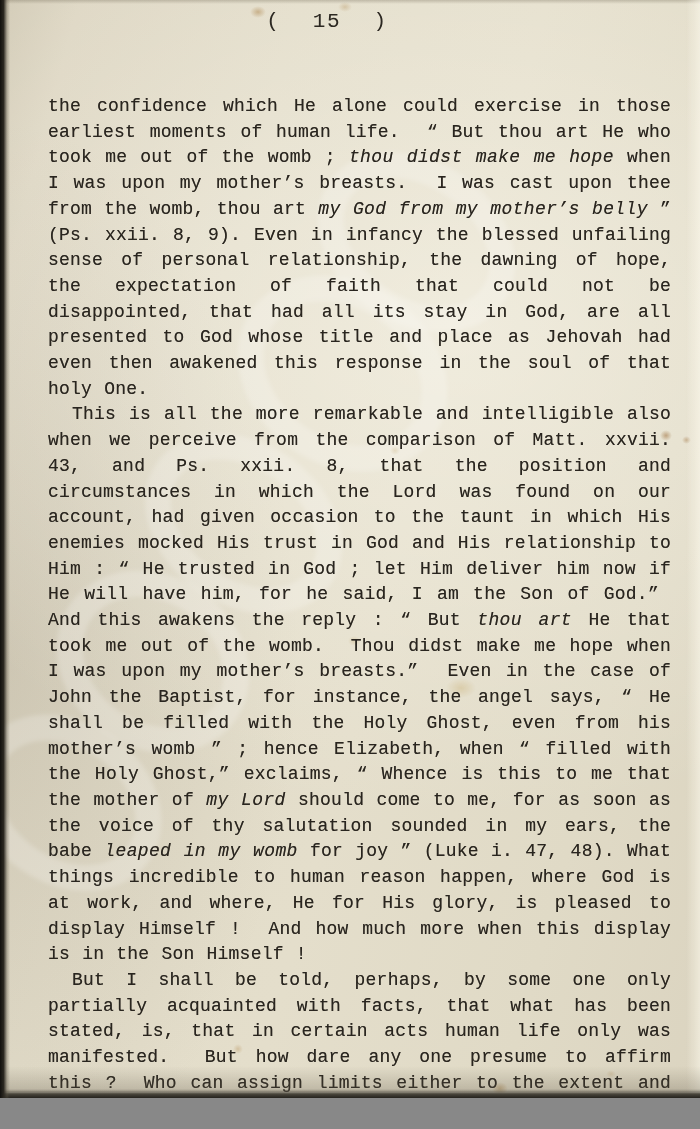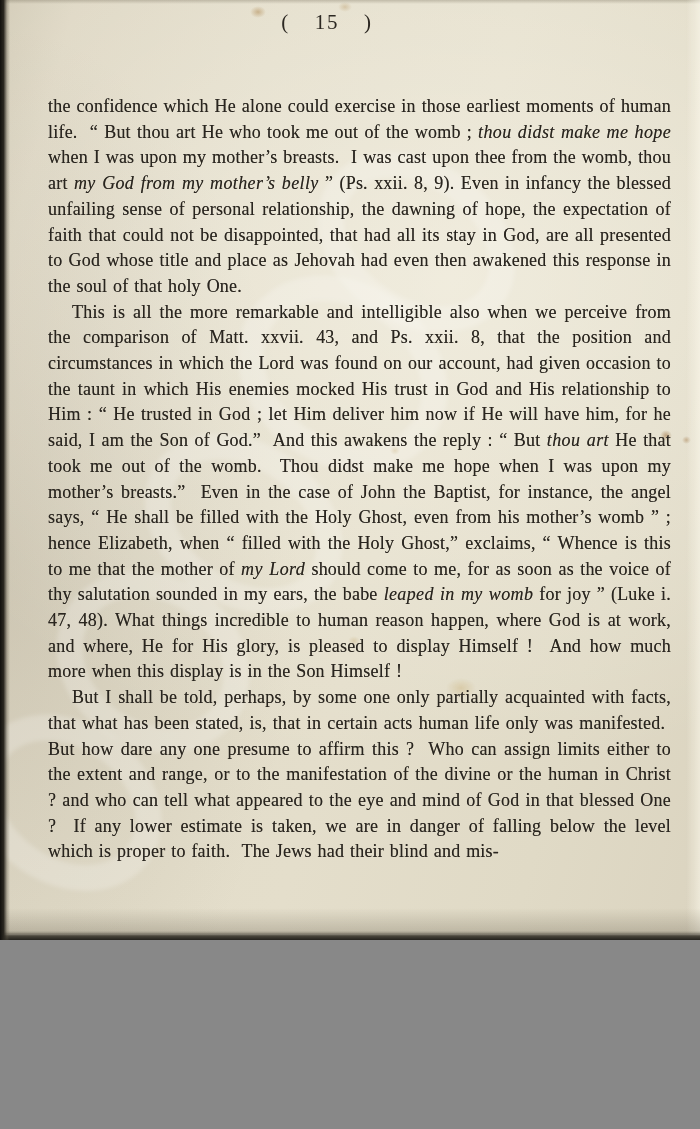--- a/index.html
+++ b/index.html
@@ -1,25 +1,25 @@
 <!DOCTYPE html>
 <html><head>
 <meta charset="utf-8">
 <style>
   html,body{margin:0;padding:0;background:#888;}
   .page{
     position:relative;
-    width:700px;height:940px;
+    width:700px;height:1098px;
     margin:0 auto;
     overflow:hidden;
     background:
       radial-gradient(ellipse 900px 700px at 65% 30%, rgba(255,253,244,.45), rgba(255,253,244,0) 70%),
       radial-gradient(ellipse 500px 900px at 0% 60%, rgba(120,110,90,.18), rgba(120,110,90,0) 60%),
       linear-gradient(105deg, #d3ccb8 0%, #ded7c4 8%, #e2dcc9 30%, #e4decb 55%, #e0dac6 80%, #dbd4c0 100%);
-    font-family:Liberation Serif, serif;
+    font-family:Liberation Mono, monospace;
     color:#29251f;
   }
   
   .edge-left{position:absolute;left:0;top:0;width:10px;height:100%;
     background:linear-gradient(90deg,#11100d 0%,#2a2720 35%,rgba(90,84,68,.35) 70%,rgba(90,84,68,0) 100%);}
   .edge-bottom{position:absolute;left:0;bottom:0;width:100%;height:9px;
     background:linear-gradient(0deg,#24221d 0%,#4a463c 45%,rgba(74,70,60,.25) 80%,rgba(74,70,60,0) 100%);}
   .edge-bottom-shadow{position:absolute;left:0;bottom:6px;width:100%;height:26px;
     background:linear-gradient(0deg,rgba(100,92,74,.30),rgba(100,92,74,0));}
   .edge-top{position:absolute;left:0;top:0;width:100%;height:4px;

